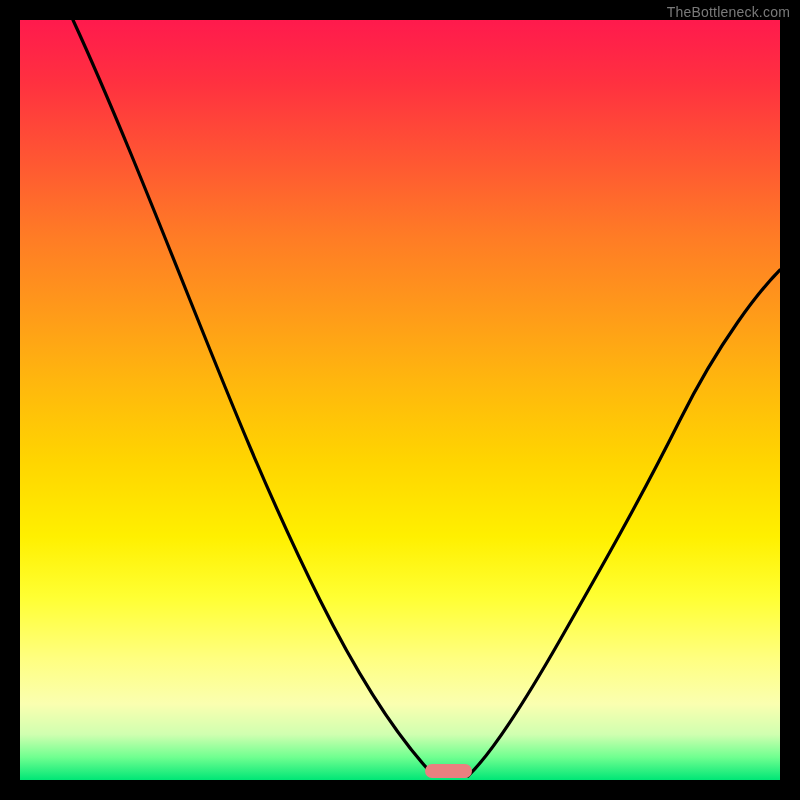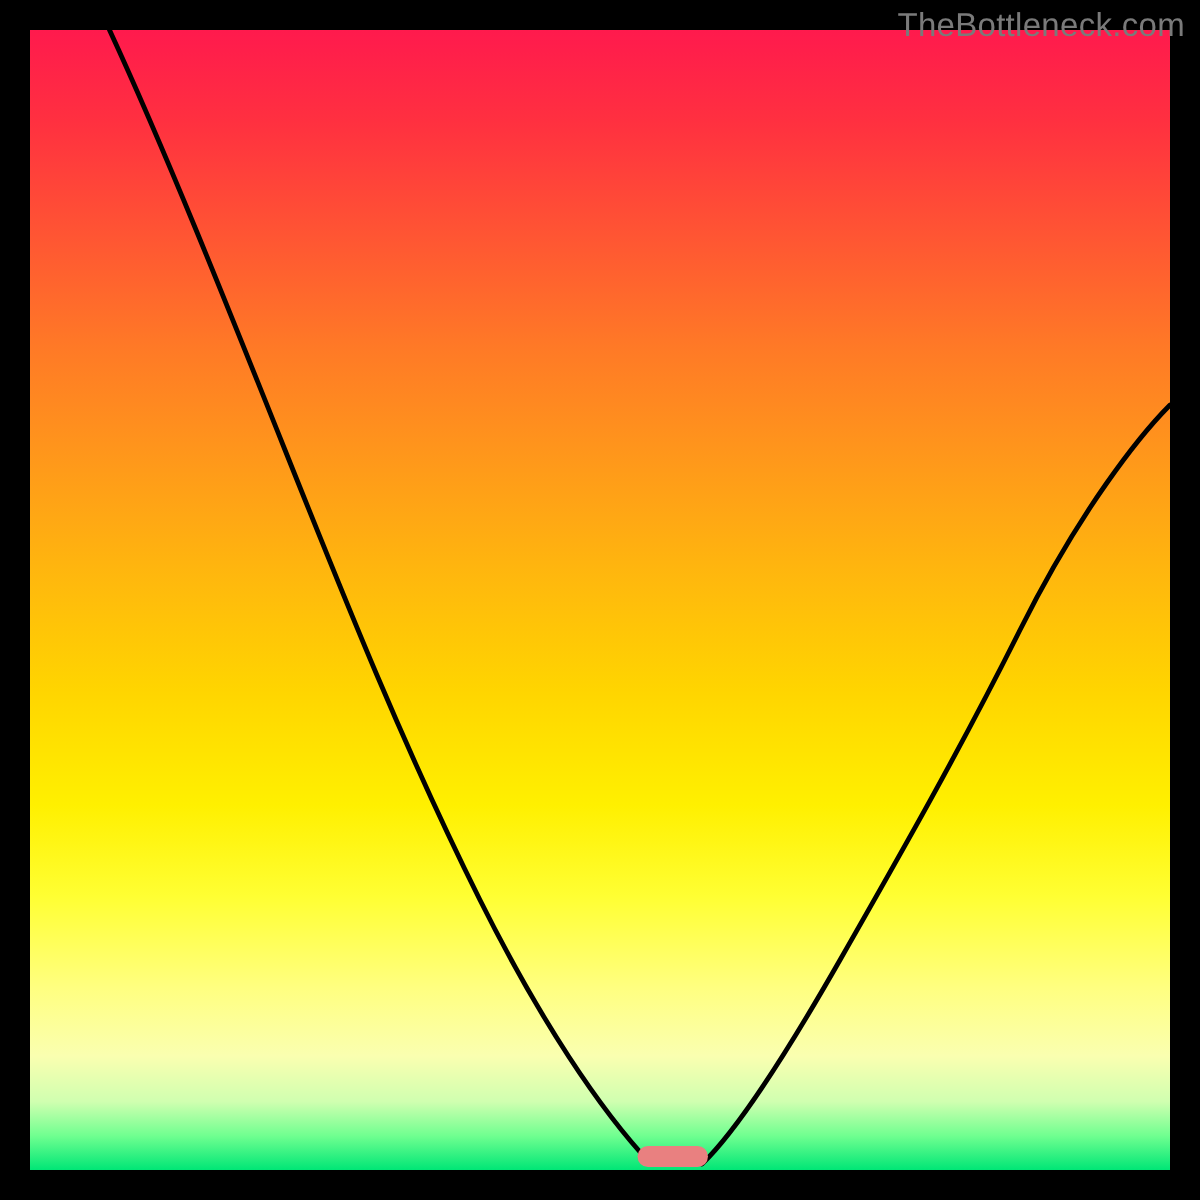--- a/index.html
+++ b/index.html
@@ -40,21 +40,21 @@
       #d0ffb0 94%,
       #70ff90 97%,
       #00e676 100%
     );
   }
   .watermark {
     position: absolute;
     top: 4px;
     right: 10px;
     color: #7a7a7a;
-    font-size: 22px;
+    font-size: 14px;
     font-weight: 500;
     letter-spacing: 0.2px;
     user-select: none;
   }
   svg.curves {
     position: absolute;
     left: 0;
     top: 0;
     width: 760px;
     height: 760px;

